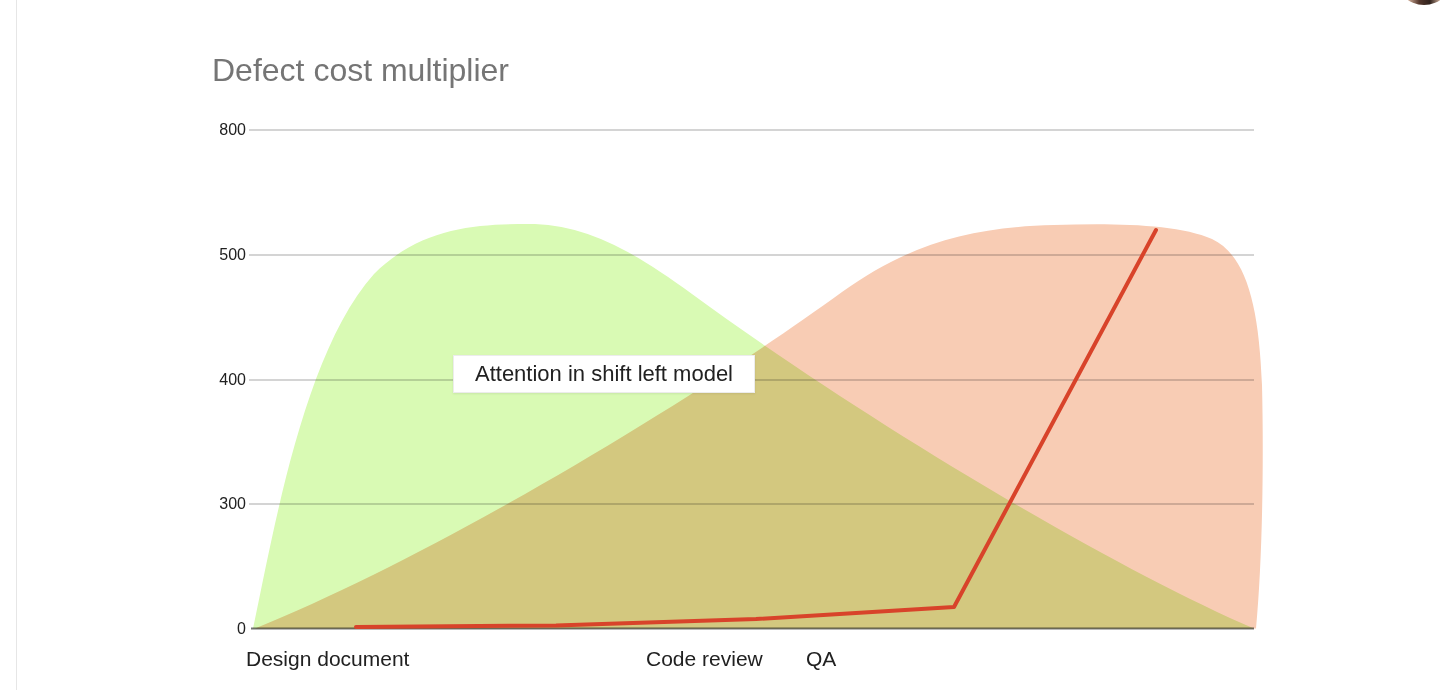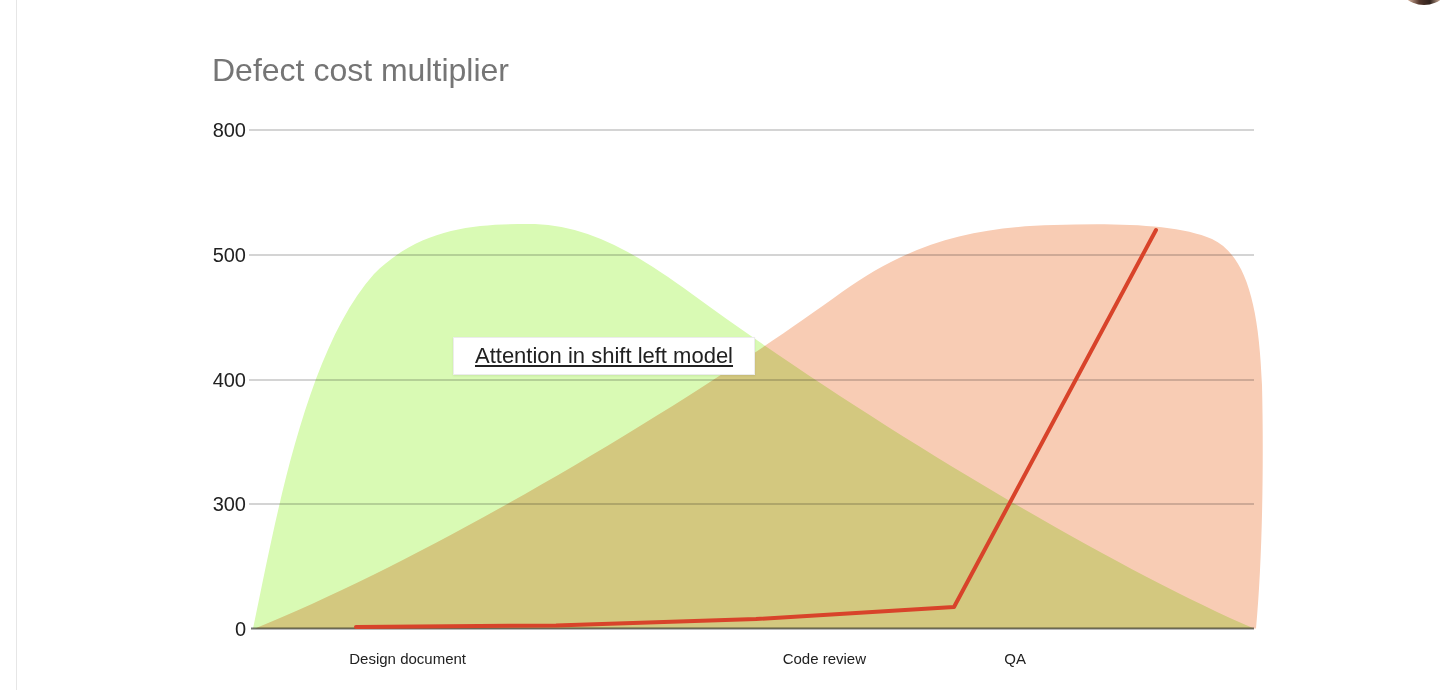--- a/index.html
+++ b/index.html
@@ -17,36 +17,36 @@
 
   .chart-title{
     position:absolute;left:196px;top:52px;
     font-size:32px;line-height:36px;color:#757575;
   }
 
   .chart-svg{position:absolute;left:0;top:0;}
 
   .ytick{
     position:absolute;left:130px;width:100px;height:22px;
-    font-size:20px;line-height:22px;color:#212121;text-align:right;
+    font-size:16px;line-height:22px;color:#212121;text-align:right;
   }
   .xtick{
     position:absolute;top:646px;width:220px;height:26px;
-    font-size:15px;line-height:26px;color:#212121;text-align:right;
+    font-size:21px;line-height:26px;color:#212121;text-align:left;
   }
 
   .annotation{
     position:absolute;
     background:#ffffff;
     border:1px solid #ececec;
     box-shadow:0 1px 2px rgba(0,0,0,0.08);
     display:flex;align-items:center;justify-content:center;
     font-size:22px;color:#212121;white-space:nowrap;
   }
-  .annotation.shift-left{left:437px;top:337px;width:300px;height:36px;text-decoration:underline;}
+  .annotation.shift-left{left:437px;top:355px;width:300px;height:36px;}
   .annotation.typical{left:953px;top:342px;width:294px;height:34px;}
 
   .avatar{
     position:absolute;left:1379px;top:-53px;width:58px;height:58px;
     border-radius:50%;
     background:linear-gradient(90deg,#c59d87 0%,#eecab2 18%,#53362c 42%,#2f211c 60%,#eecab2 82%,#b98b74 100%);
   }
 </style>
 </head>
 <body>

